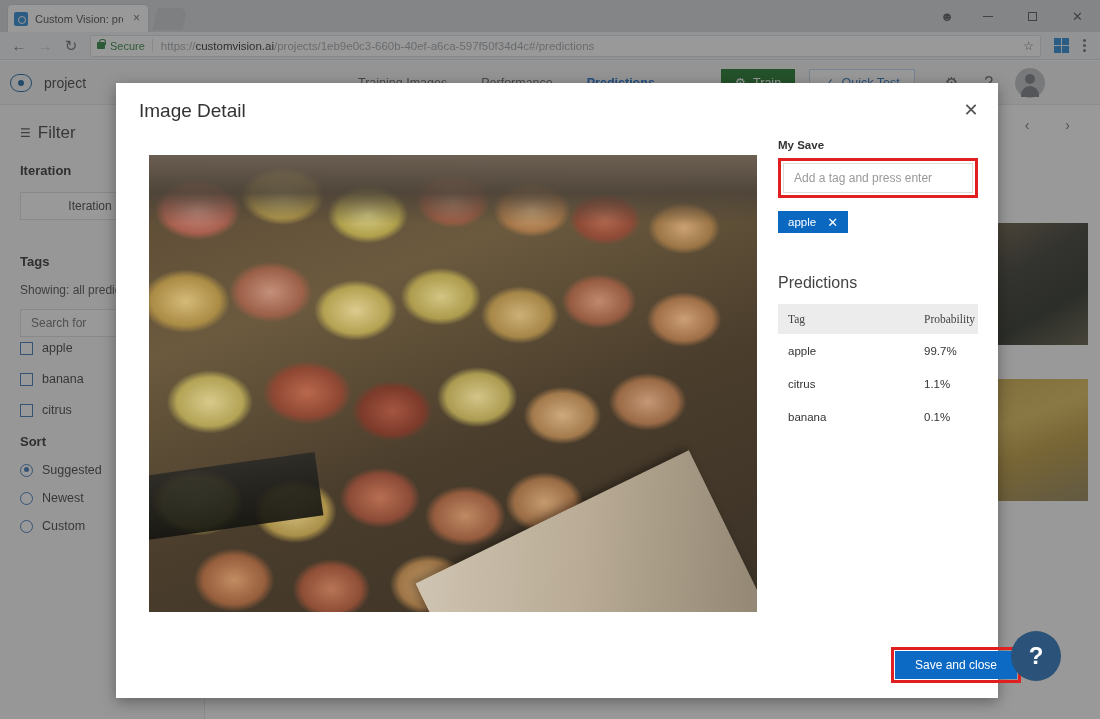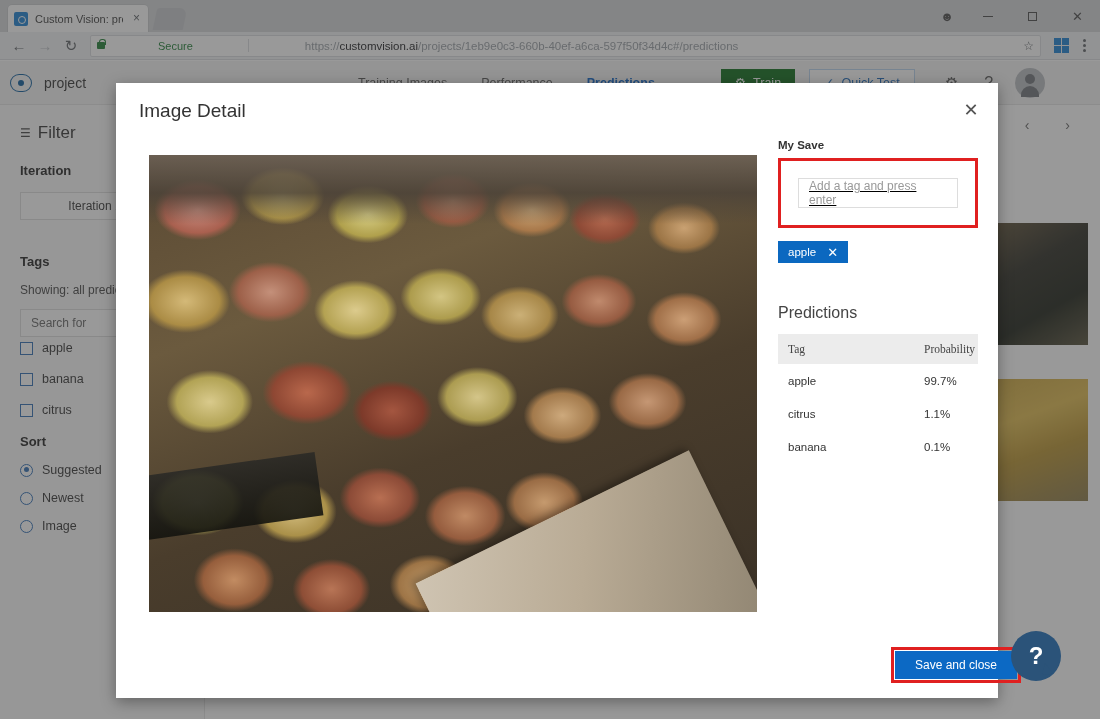--- a/index.html
+++ b/index.html
@@ -66,21 +66,21 @@
   .nav-btn {
     width: 26px; height: 24px; display: flex; align-items: center;
     justify-content: center; font-size: 15px; color: #5f6368;
     cursor: pointer; flex: 0 0 auto;
   }
   .nav-btn.disabled { color: #bdc1c6; }
   .omnibox {
     flex: 1 1 auto; height: 22px; background: #fff;
     border: 1px solid #dadce0; border-radius: 2px;
     display: flex; align-items: center; padding: 0 6px;
-    margin: 0 6px; min-width: 0; gap: 48px;
+    margin: 0 6px; min-width: 0;
   }
   .lock-icon {
     width: 8px; height: 7px; background: #1e7e34; border-radius: 1px;
     position: relative; flex: 0 0 auto; margin-right: 5px;
   }
   .lock-icon::before {
     content: ""; position: absolute; left: 1.5px; top: -3.5px;
     width: 5px; height: 5px; border: 1.3px solid #1e7e34;
     border-bottom: none; border-radius: 3px 3px 0 0;
   }
@@ -261,21 +261,21 @@
     box-shadow: -3px -4px 8px rgba(0,0,0,0.35);
   }
   .photo-crate2 {
     position: absolute; left: -6%; bottom: 18%; width: 34%; height: 14%;
     background: linear-gradient(180deg,#2b2a26 0%, #14140f 100%);
     transform: rotate(-8deg); opacity: 0.9;
   }
 
   .right-col { position: absolute; left: 662px; top: 56px; width: 200px; }
   .rc-label { font-size: 11.5px; font-weight: bold; color: #333; margin-bottom: 7px; }
-  .tag-input-wrap { position: relative; padding: 20px; text-decoration: underline; }
+  .tag-input-wrap { position: relative; padding: 5px; }
   .tag-input-hl { position: absolute; inset: 0; border: 3px solid #e02020; }
   .tag-input {
     position: relative; height: 30px; border: 1px solid #ddd; background: #fff;
     display: flex; align-items: center; padding: 0 10px;
     font-size: 12px; color: #999; cursor: text;
   }
   .chip {
     display: inline-flex; align-items: center; gap: 11px; height: 22px;
     background: #0b68c0; color: #fff; font-size: 11.5px;
     padding: 0 10px; margin-top: 13px; cursor: pointer;
@@ -414,21 +414,21 @@
       <div class="radio-row">
         <span class="radio on"></span>
         <span class="chk-label">Suggested</span>
       </div>
       <div class="radio-row">
         <span class="radio"></span>
         <span class="chk-label">Newest</span>
       </div>
       <div class="radio-row">
         <span class="radio"></span>
-        <span class="chk-label">Image</span>
+        <span class="chk-label">Custom</span>
       </div>
     </div>
 
     <div class="content-area">
       <div class="pager">
         <span>‹</span>
         <span>›</span>
       </div>
       <div class="thumb t1"></div>
       <div class="thumb t2"></div>

